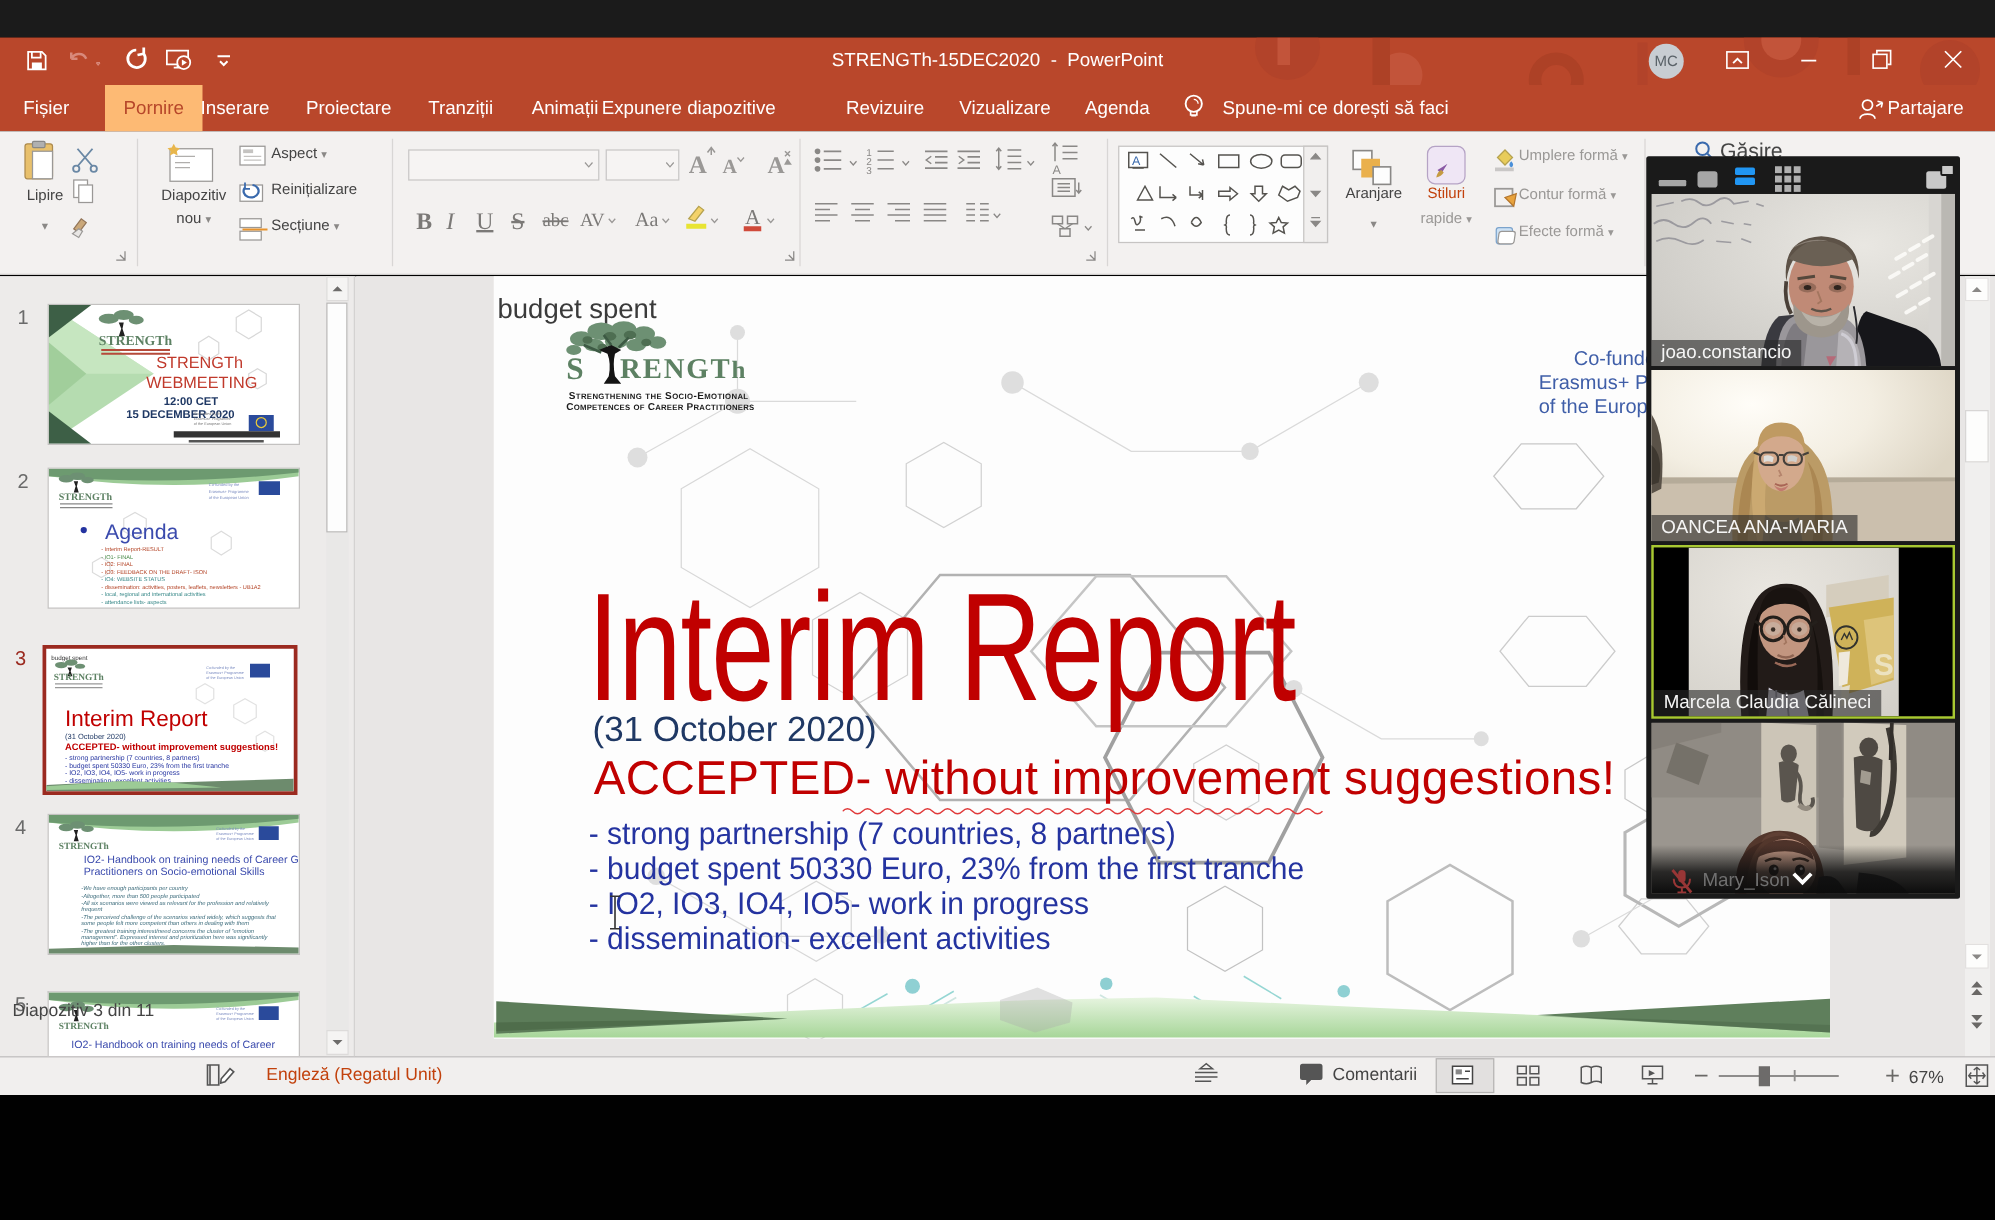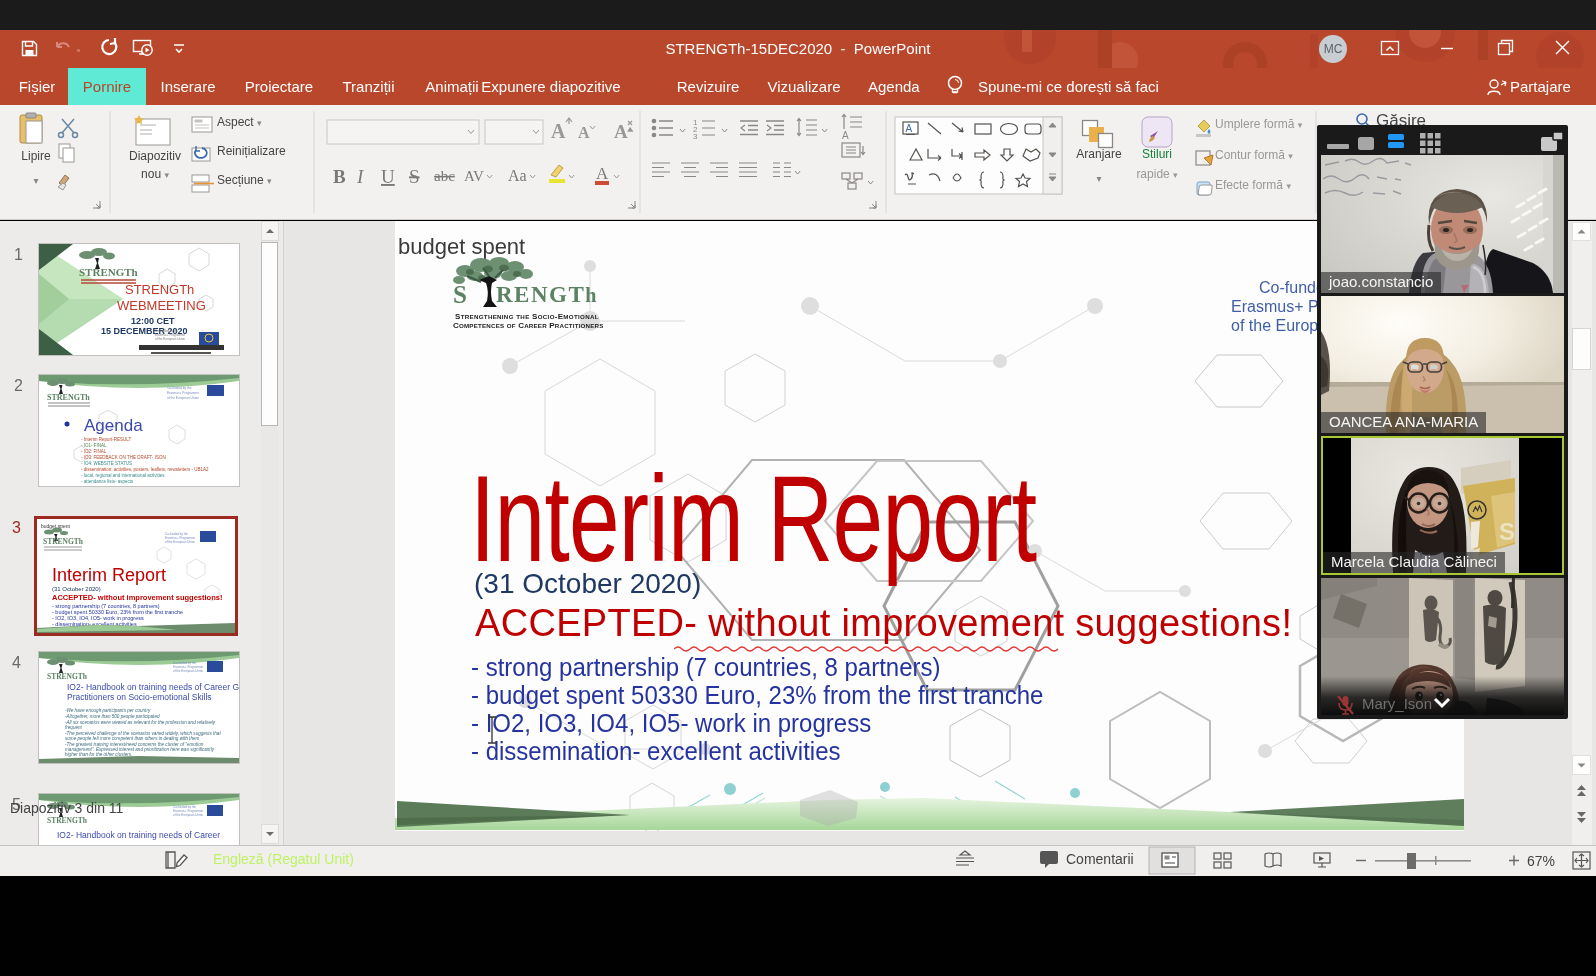--- a/index.html
+++ b/index.html
@@ -6,21 +6,21 @@
 .abs{position:absolute}
 
 #topblack{left:0;top:0;width:1596px;height:30px;background:#1b1b1b}
 #titlebar{left:0;top:30px;width:1596px;height:38px;background:#b9472b;overflow:hidden}
 #tabrow{left:0;top:68px;width:1596px;height:37px;background:#b9472b}
 #ribbon{left:0;top:105px;width:1596px;height:115px;background:#f3f1f0;border-bottom:1px solid #cfcdcc}
 #title-text{left:0;top:30px;width:1596px;height:38px;text-align:center;line-height:38px;color:#fff;font-size:15px}
 #acct{top:30px;right:292px;height:38px;line-height:38px;color:#fff;font-size:15px}
 
 .tab{top:68px;height:37px;line-height:37px;color:#fff;font-size:15px;text-align:center}
-#tab-pornire{left:68px;width:78px;background:#5eead4;color:#b7472a}
+#tab-pornire{left:84px;width:78px;background:#fdba74;color:#b7472a}
 
 .grplabel{top:205px;color:#5f5b58;font-size:12px;text-align:center}
 
 #content{left:0;top:221px;width:1596px;height:624px;background:#e8e6e5}
 #thumbpanel{left:0;top:221px;width:284px;height:624px;background:#edebea;border-right:1px solid #d4d2d1}
 #editor{left:285px;top:221px;width:1311px;height:624px;background:#e8e6e5}
 #slide{left:395px;top:221px;width:1069px;height:610px;background:#fdfdfd}
 
 #statusbar{left:0;top:845px;width:1596px;height:31px;background:#f1efee;border-top:1px solid #c6c4c3;color:#444;font-size:14px}
 #botblack{left:0;top:876px;width:1596px;height:100px;background:#010101}
@@ -319,21 +319,21 @@
 <div class="abs" style="left:217px;top:10px;color:#444;font-size:12px">Aspect <span style="font-size:9px;color:#8a8886">▾</span></div>
 <div class="abs" style="left:217px;top:39px;color:#444;font-size:12px">Reinițializare</div>
 <div class="abs" style="left:217px;top:68px;color:#444;font-size:12px">Secțiune <span style="font-size:9px;color:#8a8886">▾</span></div>
 <div class="grplabel abs" style="left:0px;width:92px">Clipboard</div>
 <div class="grplabel abs" style="left:110px;width:204px">Diapozitive</div>
 <div class="grplabel abs" style="left:314px;width:326px">Font</div>
 <div class="grplabel abs" style="left:640px;width:246px">Paragraf</div>
 <div class="grplabel abs" style="left:886px;width:430px">Desen</div>
 <div class="abs" style="left:1060px;top:42px;width:78px;text-align:center;color:#444;font-size:12px">Aranjare</div>
 <div class="abs" style="left:1060px;top:68px;width:78px;text-align:center;color:#8a8886;font-size:10px">▾</div>
-<div class="abs" style="left:1118px;top:42px;width:78px;text-align:center;color:#15803d;font-size:12px">Stiluri</div>
+<div class="abs" style="left:1118px;top:42px;width:78px;text-align:center;color:#c2410c;font-size:12px">Stiluri</div>
 <div class="abs" style="left:1118px;top:62px;width:78px;text-align:center;color:#9a9896;font-size:12px">rapide <span style="font-size:9px">▾</span></div>
 <div class="abs" style="left:1215px;top:12px;color:#9a9896;font-size:12px">Umplere formă <span style="font-size:9px">▾</span></div>
 <div class="abs" style="left:1215px;top:43px;color:#9a9896;font-size:12px">Contur formă <span style="font-size:9px">▾</span></div>
 <div class="abs" style="left:1215px;top:73px;color:#9a9896;font-size:12px">Efecte formă <span style="font-size:9px">▾</span></div>
 <div class="abs" style="left:1376px;top:6px;color:#444;font-size:17px">Găsire</div>
 </div>
 <div class="abs" id="title-text">STRENGTh-15DEC2020&nbsp;&nbsp;-&nbsp;&nbsp;PowerPoint</div>
 
 <div class="abs tab" style="left:14px;width:46px">Fișier</div>
 <div class="abs tab" id="tab-pornire">Pornire</div>
@@ -716,21 +716,21 @@
         <path d="M2 8.5 h13 M8.5 2 v13 M4 6 l-2 2.5 2 2.5 M13 6 l2 2.5 -2 2.5 M6 4 l2.5 -2 2.5 2 M6 13 l2.5 2 2.5 -2"></path>
       </g>
 </svg>
 <div class="abs" style="left:975px;top:889px;color:#fef9c3;font-size:16px">Note</div>
 <div class="abs" style="left:1066px;top:851px;color:#444;font-size:14px">Comentarii</div>
 <div class="abs" style="left:10px;top:800px;color:#444;font-size:14px">Diapozitiv 3 din 11</div>
 <svg class="abs" style="left:164px;top:849px" width="26" height="24" fill="none" stroke="#555" stroke-width="1.3">
       <path d="M2 3 h9 v16 h-9 z M4 3 v16"></path>
       <path d="M13 14 l7 -8 3 2.5 -7 8 -3.5 1 z" fill="#fff"></path>
     </svg>
-<div class="abs" style="left:213px;top:851px;color:#bef264;font-size:14px">Engleză (Regatul Unit)</div>
+<div class="abs" style="left:213px;top:851px;color:#c2410c;font-size:14px">Engleză (Regatul Unit)</div>
 <div class="abs" id="botblack"></div>
 <div class="abs" id="vpanel">
 
   <svg width="251" height="30" style="position:absolute;left:0;top:0">
     <rect x="10" y="19" width="22" height="5" rx="1" fill="#a6a6a6"></rect>
     <rect x="41" y="12" width="16" height="13" rx="2.5" fill="#a6a6a6"></rect>
     <rect x="71" y="9" width="16" height="6" rx="1.5" fill="#2196f3"></rect>
     <rect x="71" y="17" width="16" height="6" rx="1.5" fill="#2196f3"></rect>
     <g fill="#b0b0b0">
       <rect x="103" y="8" width="5.5" height="5.5"></rect>

